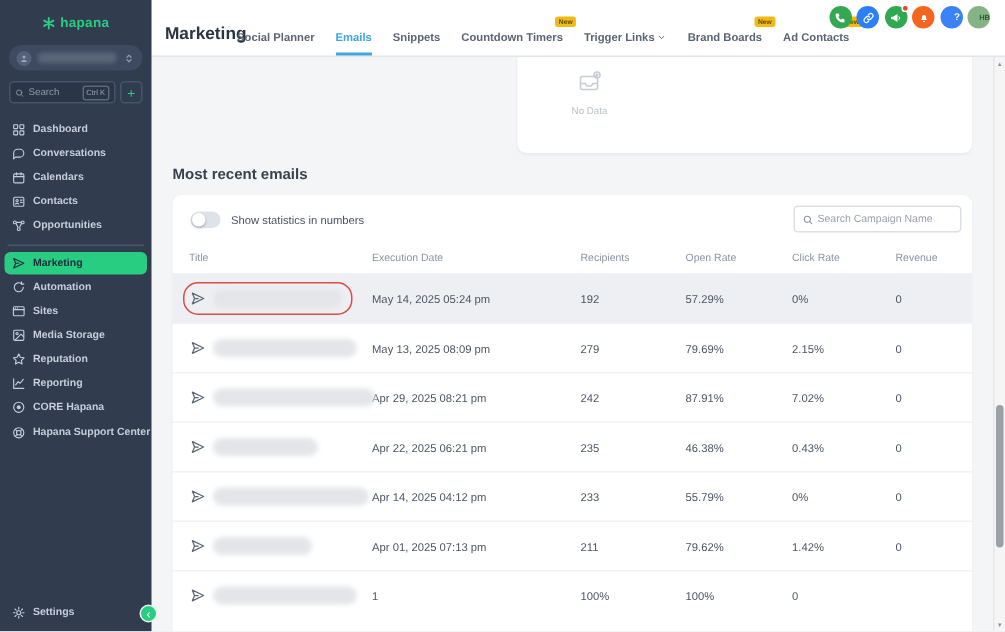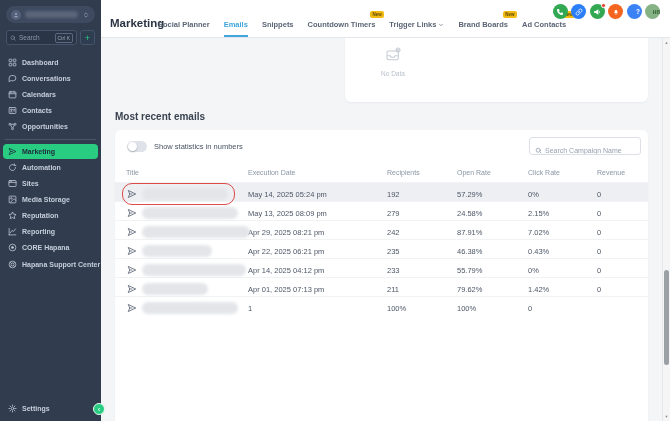--- a/index.html
+++ b/index.html
@@ -56,28 +56,28 @@
   .empty-state svg { width:16px; height:16px; color:#c7ccd5; }
   .empty-label { font-size:6.5px; margin-top:3px; }
   .section-title { margin-top:9px; font-size:10px; font-weight:bold; color:#39424f; }
   .section-sub { margin-top:5px; font-size:7.5px; color:#6e7786; }
 
   .table-card { margin-top:8px; background:#fff; border-radius:6px 6px 0 0; box-shadow:0 1px 2px rgba(30,40,60,.05); height:300px; }
   .card-top { height:32px; display:flex; align-items:center; padding:0 7px 0 12px; }
   .toggle { position:relative; width:20px; height:11px; border-radius:6px; background:#dfe3e9; flex:none; cursor:pointer; }
   .toggle-knob { position:absolute; left:1px; top:1px; width:9px; height:9px; border-radius:50%; background:#fff; box-shadow:0 1px 2px rgba(0,0,0,.25); }
   .toggle-label { margin-left:7px; font-size:7.5px; color:#4a5364; }
-  .camp-search { margin-left:auto; width:112px; height:18px; border:1px solid #dcdfe5; border-radius:3px; display:flex; align-items:flex-end; gap:3px; padding:0 5px; background:#fff; }
+  .camp-search { margin-left:auto; width:112px; height:18px; border:1px solid #dcdfe5; border-radius:3px; display:flex; align-items:center; gap:3px; padding:0 5px; background:#fff; }
   .camp-search svg { width:7px; height:7px; color:#8a94a3; flex:none; }
   .camp-search input { border:none; outline:none; width:100%; font-size:7px; color:#4a5364; font-family:"Liberation Sans", sans-serif; }
   .camp-search input::placeholder { color:#98a1af; }
 
   .tgrid { display:grid; grid-template-columns:122px 139px 70px 71px 69px 1fr; padding-left:11px; align-items:center; }
   .thead { height:20px; font-size:7px; color:#8b95a5; }
-  .trow { height:19px; font-size:7.5px; color:#4d5666; border-top:1px solid #f1f2f4; cursor:pointer; }
+  .trow { height:33px; font-size:7.5px; color:#4d5666; border-top:1px solid #f1f2f4; cursor:pointer; }
   .trow.hl { background:#edeff2; }
   .title-cell { display:flex; align-items:center; }
   .title-inner { display:inline-flex; align-items:center; gap:5px; padding:4px 6px 4px 4px; border:1.2px solid transparent; margin-left:-4px; }
   .title-inner.red { border-color:var(--annotation); border-radius:10px; }
   .send-ic { width:10px; height:10px; color:#5b6575; flex:none; }
   .chip { display:inline-block; height:12px; border-radius:6px; background:#e3e5e9; filter:blur(1.6px); }
 
   
   .scrollbar { position:absolute; right:0; top:38px; bottom:0; width:8px; background:#f5f5f6; border-left:1px solid #e6e7e9; z-index:2; }
   .sb-arrow { position:absolute; left:0; right:0; text-align:center; font-size:4px; color:#8d9096; }
@@ -233,20 +233,26 @@
           <circle cx="19.5" cy="4.5" r="3"></circle>
           <path d="M18.4 3.4l2.2 2.2M20.6 3.4l-2.2 2.2"></path>
         </g>
       </symbol>
   </defs>
 </svg>
 
 <div class="screen">
 
   <aside class="sidebar">
+    <div class="logo">
+      <svg>
+          <use href="#i-flower"></use>
+        </svg>
+      <span>hapana</span>
+    </div>
 
     <div class="account-pill">
       <span class="acc-avatar">
           <svg>
             <use href="#i-person"></use>
           </svg>
         </span>
       <span class="acc-chip"></span>
       <svg class="updown">
           <use href="#i-updown"></use>
@@ -490,21 +496,21 @@
           <div class="title-cell">
             <span class="title-inner">
               <svg class="send-ic">
                 <use href="#i-send"></use>
               </svg>
               <span class="chip" style="width: 96px;"></span>
             </span>
           </div>
           <div>May 13, 2025 08:09 pm</div>
           <div>279</div>
-          <div>24.58%</div>
+          <div>79.69%</div>
           <div>2.15%</div>
           <div>0</div>
         </div>
         <div class="tgrid trow">
           <div class="title-cell">
             <span class="title-inner">
               <svg class="send-ic">
                 <use href="#i-send"></use>
               </svg>
               <span class="chip" style="width: 108px;"></span>

